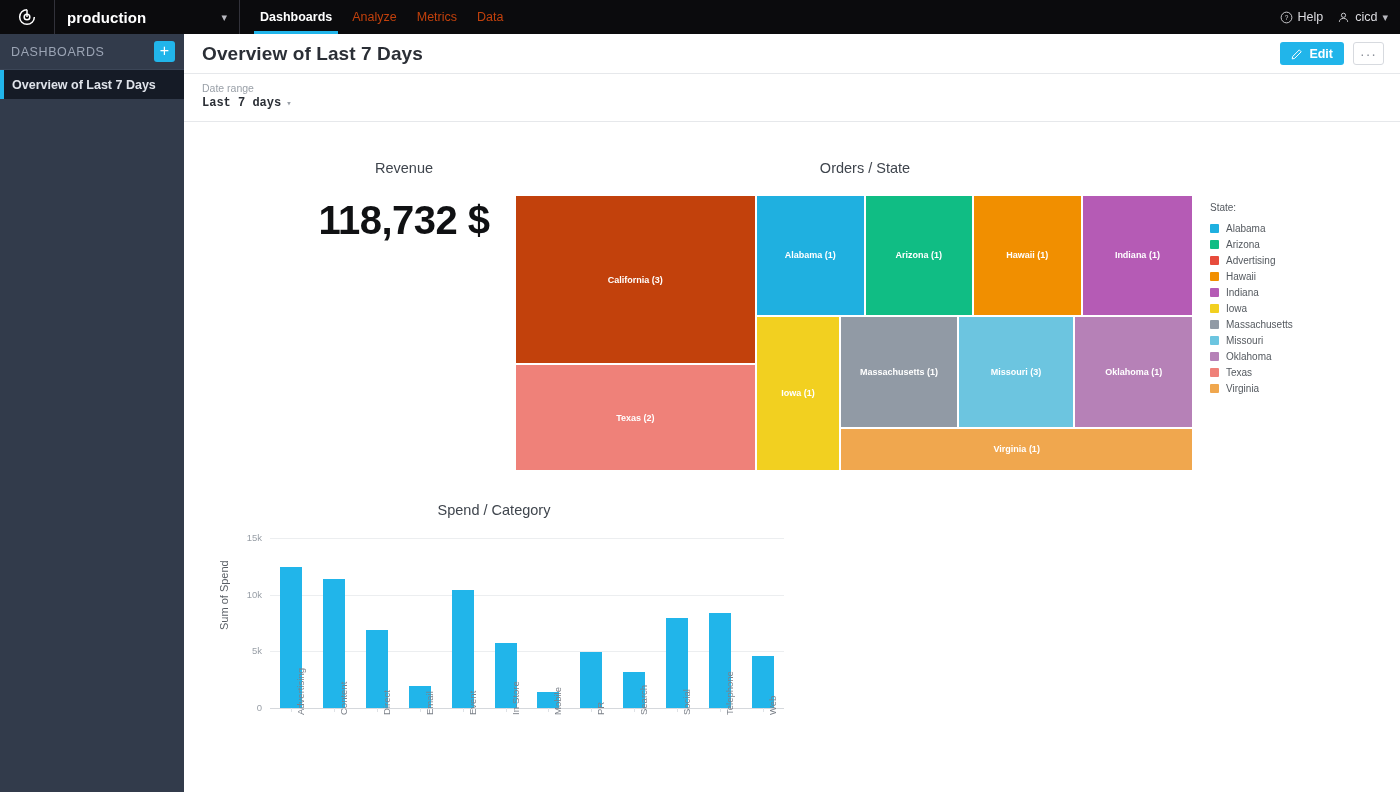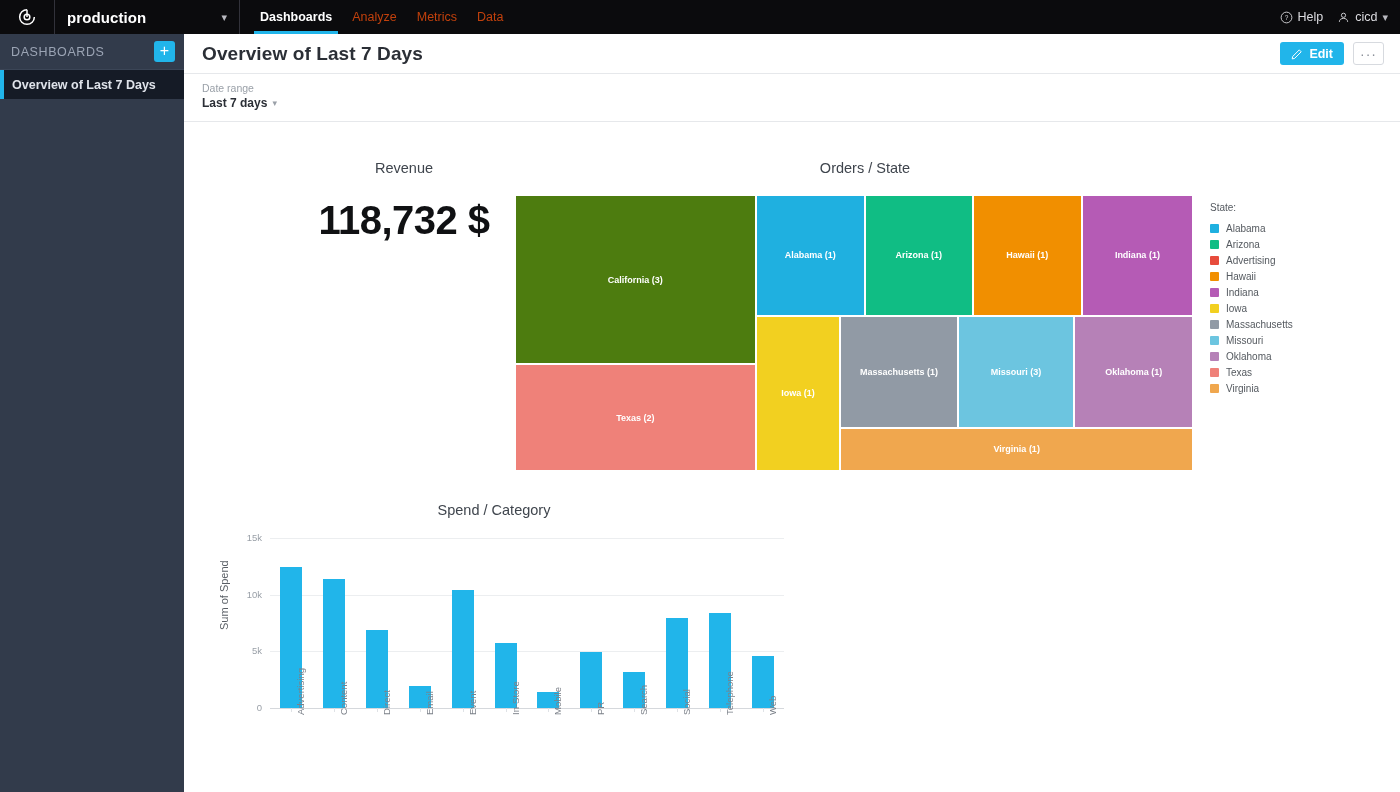--- a/index.html
+++ b/index.html
@@ -77,21 +77,21 @@
     color: #8b9099; font-size: 14px; display: flex; align-items: center; justify-content: center;
     letter-spacing: 1px; line-height: 8px;
   }
 
   
   .filter-bar {
     position: absolute; top: 74px; left: 184px; width: 1216px; height: 48px;
     background: #fff; border-bottom: 1px solid #e6e8eb; padding: 8px 0 0 18px;
   }
   .f-label { font-size: 10.5px; color: #9aa0a8; }
-  .f-value { font-size: 12px; color: #2b2f36; font-weight: bold; margin-top: 2px; display: flex; align-items: center; gap: 5px; }
+  .f-value { font-size: 12px; color: #2b2f36; font-weight: bold; margin-top: 2px; display: flex; align-items: center; gap: 5px; font-family: Liberation Mono, monospace; }
   .f-chev { color: #9aa0a8; font-size: 9px; font-weight: normal; }
 
   
   .canvas {
     position: absolute; top: 122px; left: 184px; width: 1216px; height: 670px;
     background: #fff;
   }
 
   
   .kpi { position: absolute; left: 70px; top: 38px; width: 300px; text-align: center; }
@@ -214,21 +214,21 @@
 <div class="canvas">
 
   <div class="kpi">
     <div class="kpi-title">Revenue</div>
     <div class="kpi-value">118,732 $</div>
   </div>
 
   <div class="tm-wrap">
     <div class="tm-title">Orders / State</div>
     <div class="tm" id="treemap">
-        <div class="tile" style="left: 0px; top: 0px; width: 240.69px; height: 169.464px; background: #4d7c0f;">
+        <div class="tile" style="left: 0px; top: 0px; width: 240.69px; height: 169.464px; background: #c2410c;">
           <span>California (3)</span>
         </div>
         <div class="tile" style="left: 0px; top: 169.464px; width: 240.69px; height: 106.536px; background: rgb(239, 129, 121);">
           <span>Texas (2)</span>
         </div>
         <div class="tile" style="left: 240.69px; top: 0px; width: 109.158px; height: 120.888px; background: rgb(31, 176, 224);">
           <span>Alabama (1)</span>
         </div>
         <div class="tile" style="left: 349.848px; top: 0px; width: 107.802px; height: 120.888px; background: rgb(16, 189, 132);">
           <span>Arizona (1)</span>

